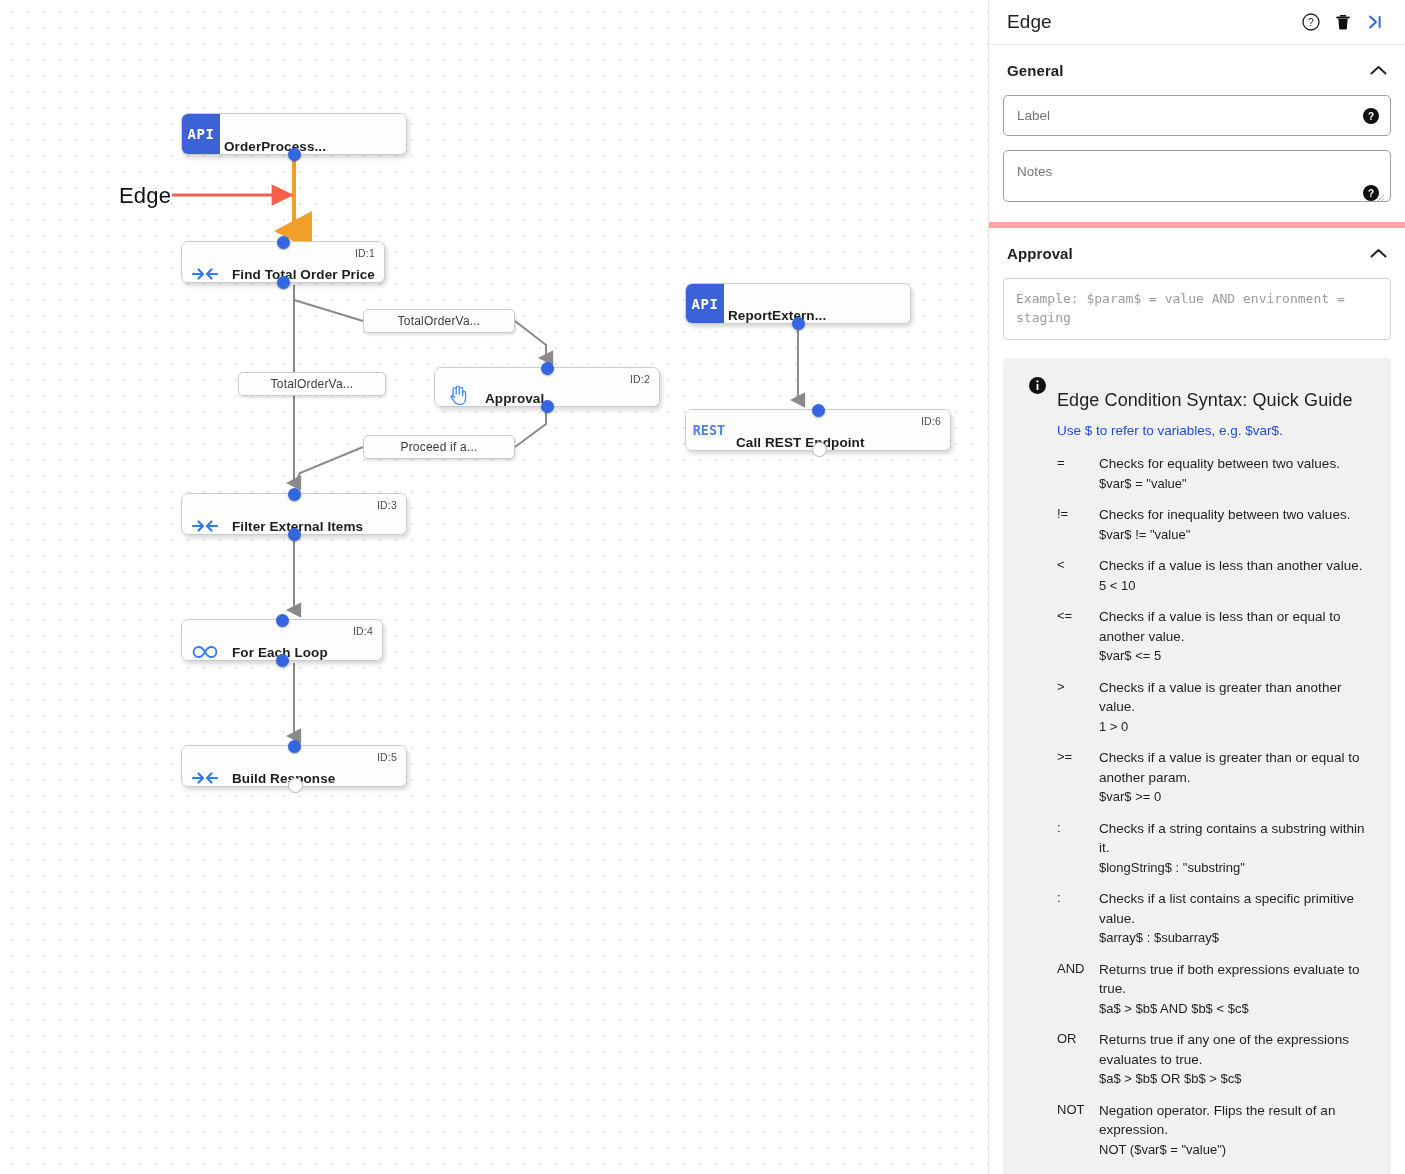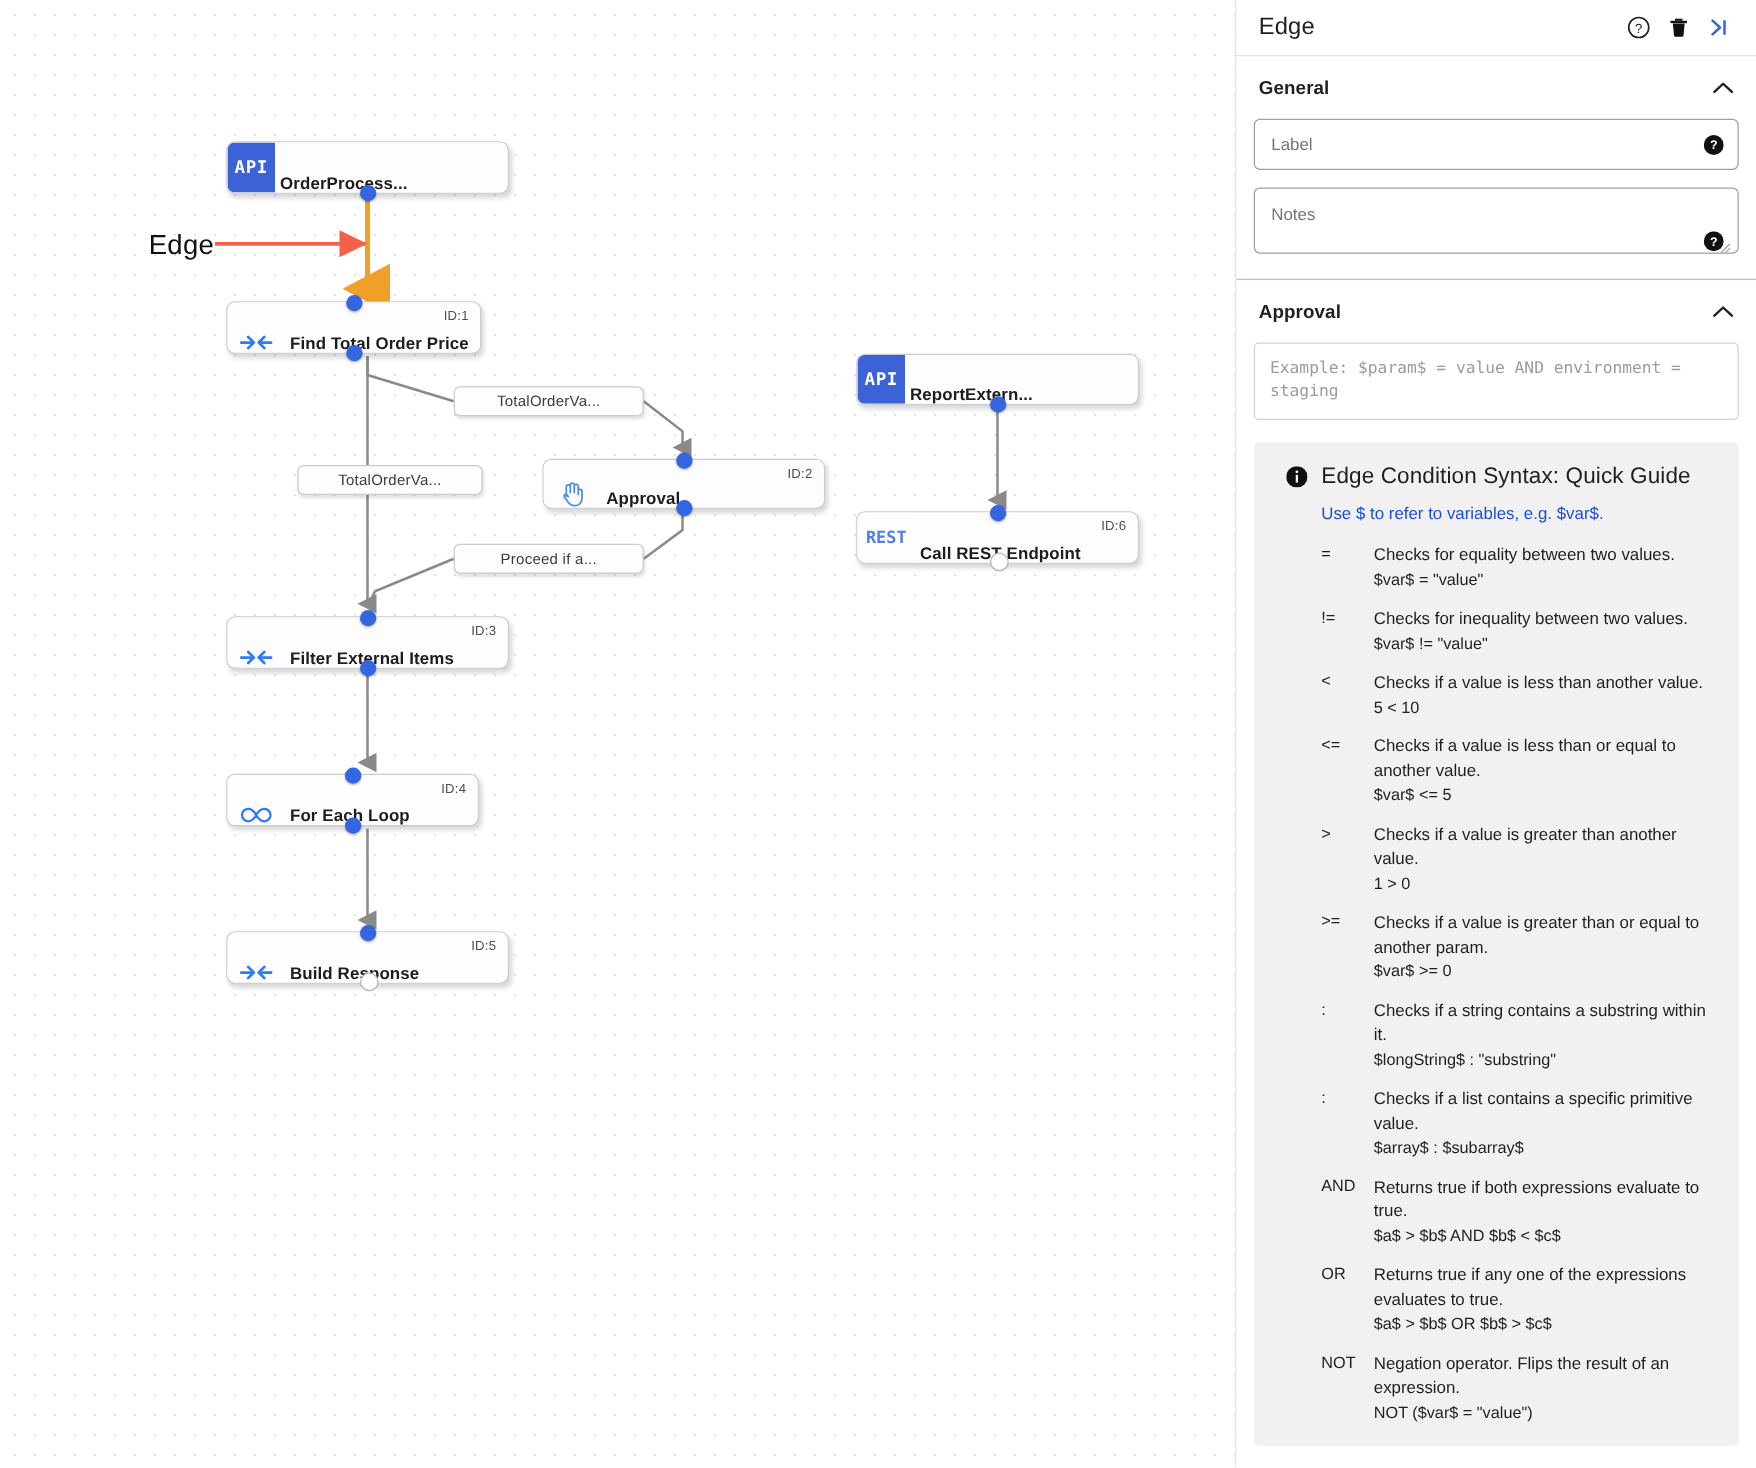--- a/index.html
+++ b/index.html
@@ -109,21 +109,21 @@
   }
   .panel-title{font-size:19px;color:#202124;flex:1;letter-spacing:.1px;}
   .hdr-icon{
     width:32px;height:32px;display:flex;align-items:center;justify-content:center;
     cursor:pointer;
   }
   .panel-body{flex:1;overflow:hidden;padding:0;}
 
   .section{
     padding:16px 14px 14px 14px;
-    border-bottom:1px solid #fca5a5;
+    border-bottom:6px solid #fca5a5;
     box-sizing:border-box;
   }
   .section.nb{border-bottom:none;}
   .section-head{
     display:flex;align-items:center;justify-content:space-between;
     padding:0 4px 0 4px;margin-bottom:16px;
   }
   .section-title{font-size:15px;font-weight:700;color:#202124;letter-spacing:.1px;}
   .chev{width:18px;height:18px;display:flex;align-items:center;justify-content:center;cursor:pointer;}
 
@@ -164,21 +164,21 @@
   .guide{
     margin:18px 0 0 0;
     background:#f1f1f1;
     border-radius:4px;
     padding:16px 14px 18px 14px;
     box-sizing:border-box;
     display:flex;
   }
   .guide-ico{width:40px;flex:0 0 40px;padding-top:3px;display:flex;justify-content:center;}
   .guide-main{flex:1;min-width:0;}
-  .guide-title{font-size:18px;color:#1f1f1f;margin:0 0 12px 0;letter-spacing:.1px;}
+  .guide-title{font-size:18px;color:#1f1f1f;margin:16px 0 12px 0;letter-spacing:.1px;}
   .guide-sub{font-size:13.5px;color:#1d4ed8;margin:0 0 16px 0;}
   .guide-row{display:flex;margin-bottom:12px;}
   .g-op{
     width:42px;flex:0 0 42px;font-size:13px;color:#1f1f1f;
     padding-top:1px;
   }
   .g-desc{flex:1;min-width:0;}
   .g-text{font-size:13.5px;color:#1f1f1f;line-height:19.5px;}
   .g-ex{font-size:13px;color:#1f1f1f;line-height:19.5px;}
 
@@ -327,21 +327,21 @@
     </div>
 
     <div class="node" style="left:685px;top:283px;width:226px;height:41px;">
       <div class="inner">
         <div class="badge">API</div>
         <div class="node-title">ReportExtern...</div>
       </div>
       <div class="port bottom"></div>
     </div>
 
-    <div class="node" style="left:685px;top:409px;width:226px;height:42px;">
+    <div class="node" style="left:685px;top:409px;width:266px;height:42px;">
       <div class="inner">
         <div class="badge rest">REST</div>
         <div class="node-title">Call REST Endpoint</div>
         <div class="node-id">ID:6</div>
       </div>
       <div class="port top"></div>
       <div class="port bottom hollow"></div>
     </div>
 
     <div class="edge-label" style="left:363px;top:309px;width:152px;">TotalOrderVa...</div>

